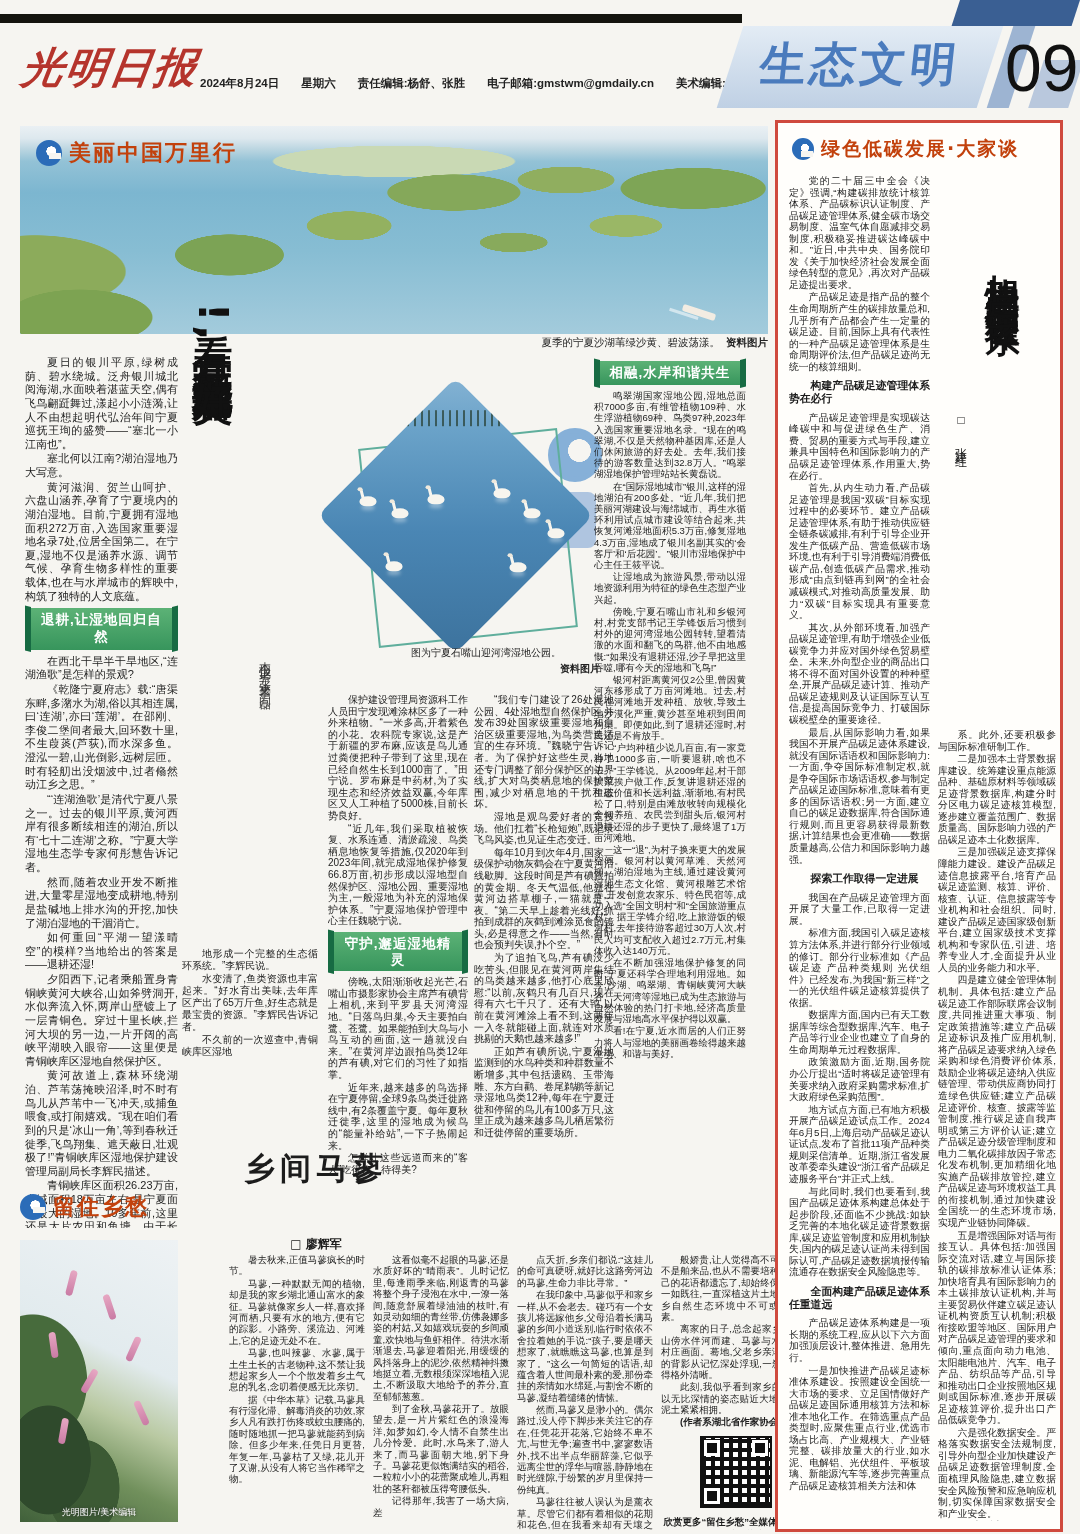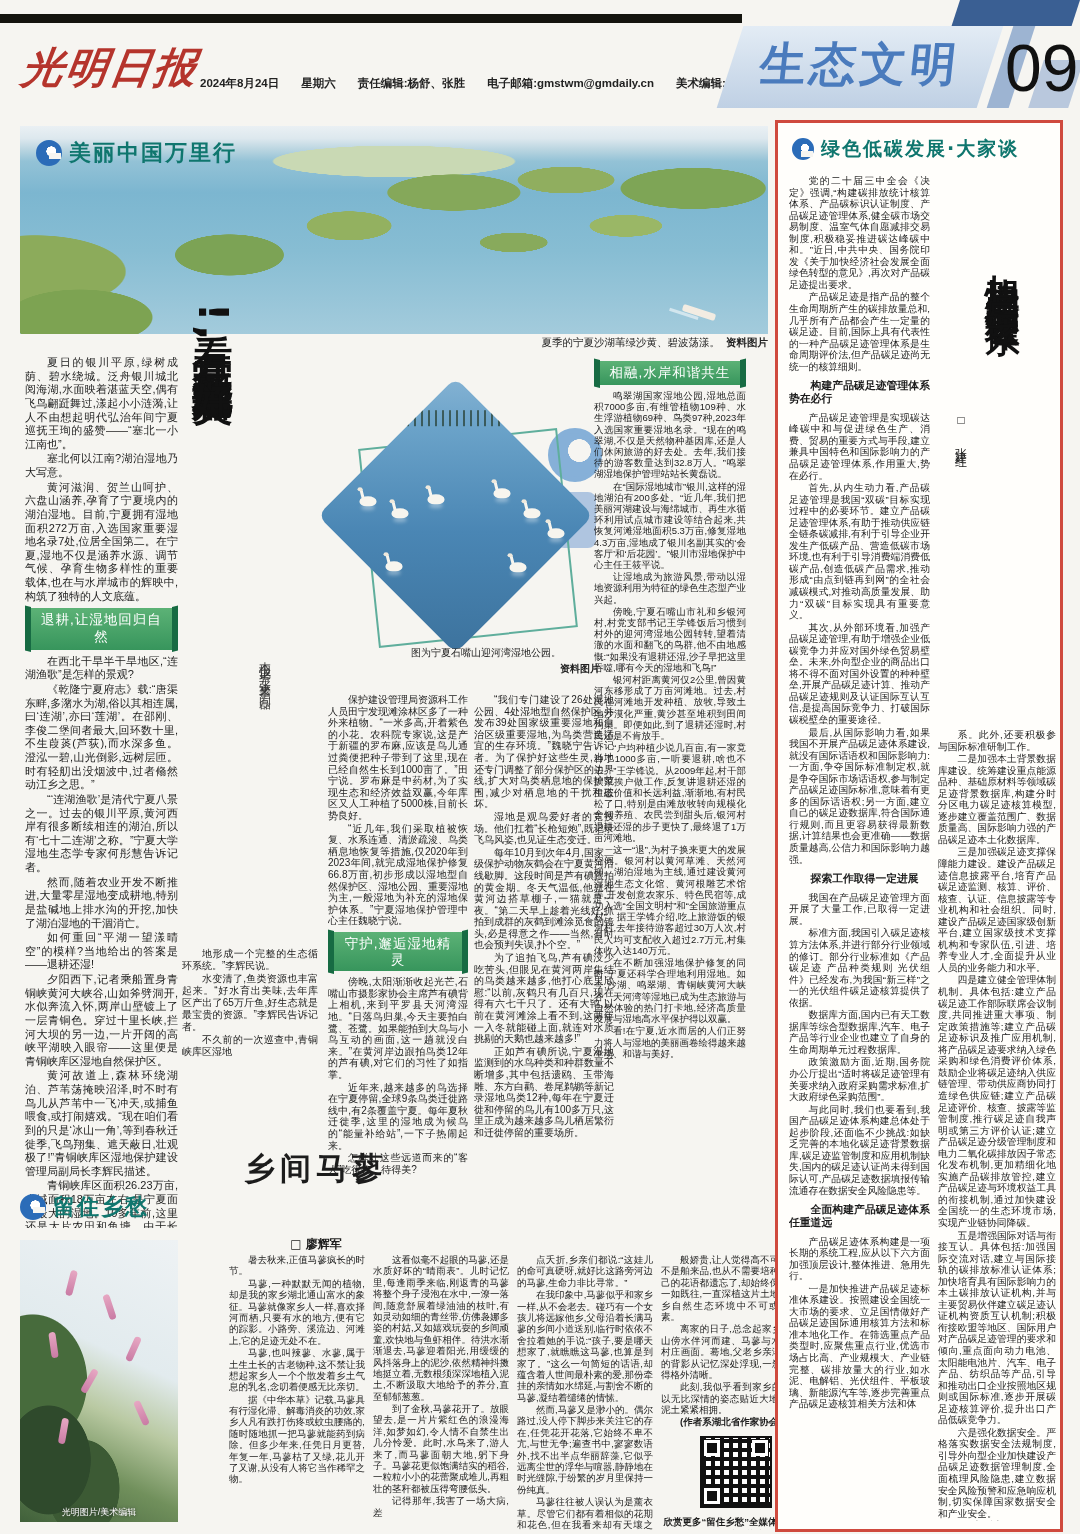--- a/index.html
+++ b/index.html
@@ -17,21 +17,21 @@
   .flag-stripe3{position:absolute;left:336px;top:60px;width:40px;height:48px;background:#b9c8dd;transform:skewX(-18deg);}
   .flag-wedge{position:absolute;right:0;top:0;width:120px;height:26px;background:#3a5f93;transform:skewX(-18deg);transform-origin:top right;}
   .section-title{position:absolute;left:60px;top:34px;font-size:46px;font-weight:900;color:#4a7bbd;transform:skewX(-6deg);
                  font-family:"DejaVu Sans",sans-serif;letter-spacing:4px;}
   .page-num{position:absolute;left:305px;top:30px;font-size:66px;color:#111;font-family:"Liberation Sans",sans-serif;}
   
   .badge{position:absolute;display:flex;align-items:center;gap:7px;z-index:6;}
   .glogo{display:inline-block;width:26px;height:26px;border-radius:50%;background:radial-gradient(circle at 62% 42%, #fff 0 29%, #2b6cb8 30%);
          border:3px solid #2b6cb8;color:#2b6cb8;position:relative;}
   .glogo::after{content:"";position:absolute;right:-2px;top:10px;width:12px;height:6px;background:#f6f5f1;}
-  .badge .btxt{font-size:22px;font-weight:900;color:#0f766e;letter-spacing:2px;font-family:"DejaVu Sans",sans-serif;}
+  .badge .btxt{font-size:22px;font-weight:900;color:#c2410c;letter-spacing:2px;font-family:"DejaVu Sans",sans-serif;}
   
   .photo-main{position:absolute;left:20px;top:126px;width:748px;height:208px;z-index:1;
     background:
       radial-gradient(120px 46px at 8% 92%, #7da352 0 60%, transparent 61%),
       radial-gradient(150px 60px at 2% 70%, #8cab5b 0 60%, transparent 61%),
       radial-gradient(90px 34px at 28% 62%, #7ca355 0 60%, transparent 61%),
       radial-gradient(70px 24px at 44% 48%, #93b160 0 60%, transparent 61%),
       radial-gradient(110px 30px at 58% 32%, #85a85a 0 60%, transparent 61%),
       radial-gradient(80px 22px at 73% 26%, #90ae5f 0 60%, transparent 61%),
       radial-gradient(120px 34px at 90% 30%, #7ea556 0 60%, transparent 61%),
@@ -49,21 +49,21 @@
   .f-col2t{left:182px;top:948px;width:136px;height:280px;font-size:10px;line-height:1.2;}
   .f-col3a{left:328px;top:694px;width:140px;font-size:10px;line-height:1.16;}
   .f-col4{left:474px;top:694px;width:140px;height:534px;font-size:10px;line-height:1.16;}
   .f-col5{left:594px;top:356px;width:152px;height:872px;font-size:9.5px;line-height:1.18;}
   
   .vtitle{position:absolute;left:186px;top:302px;height:650px;writing-mode:vertical-rl;text-orientation:mixed;
           font-size:40px;font-weight:900;font-family:"DejaVu Sans",sans-serif;color:#111;letter-spacing:1px;z-index:5;}
   .vbyline{position:absolute;left:256px;top:652px;height:280px;writing-mode:vertical-rl;font-size:12px;color:#333;letter-spacing:3px;z-index:5;}
   
   .ribbon{position:relative;margin:5px 0;padding:4px 12px;background:linear-gradient(180deg,#5cb276,#37955c);
-          color:#fff;font-weight:400;font-size:13.5px;text-align:center;letter-spacing:1px;border-radius:2px;}
+          color:#fff;font-weight:700;font-size:13.5px;text-align:center;letter-spacing:1px;border-radius:2px;}
   .ribbon::before,.ribbon::after{content:"";position:absolute;top:-2px;bottom:-2px;width:8px;background:#176b43;}
   .ribbon::before{left:-2px;transform:skewY(14deg);}
   .ribbon::after{right:-2px;transform:skewY(-14deg);}
   
   .diamond{position:absolute;left:358px;top:418px;width:195px;height:195px;transform:rotate(45deg);overflow:hidden;border-radius:10px;z-index:3;}
   .dinner{position:absolute;left:-62px;top:-62px;width:320px;height:320px;transform:rotate(-45deg);
           background:linear-gradient(180deg,#8fb9d8 0%,#6ba3c9 22%,#4a86b4 55%,#3a6f99 100%);}
   .flock{position:absolute;left:0;top:54px;width:100%;height:16px;opacity:.7;
          background:repeating-linear-gradient(90deg,#243b2c 0 2px,transparent 2px 7px);}
   .swan{position:absolute;width:17px;height:10px;background:#f7f5ee;border-radius:55% 55% 45% 45%;box-shadow:0 6px 4px -2px rgba(255,255,255,.35);}
@@ -252,20 +252,21 @@
           <p data-interactable="false">首先,从内生动力看,产品碳足迹管理是我国“双碳”目标实现过程中的必要环节。建立产品碳足迹管理体系,有助于推动供应链全链条碳减排,有利于引导企业开发生产低碳产品、营造低碳市场环境,也有利于引导消费端消费低碳产品,创造低碳产品需求,推动形成“由点到链再到网”的全社会减碳模式,对推动高质量发展、助力“双碳”目标实现具有重要意义。</p>
           <p data-interactable="false">其次,从外部环境看,加强产品碳足迹管理,有助于增强企业低碳竞争力并应对国外绿色贸易壁垒。未来,外向型企业的商品出口将不得不面对国外设置的种种壁垒,开展产品碳足迹计算、推动产品碳足迹规则及认证国际互认互信,是提高国际竞争力、打破国际碳税壁垒的重要途径。</p>
           <p data-interactable="false">最后,从国际影响力看,如果我国不开展产品碳足迹体系建设,就没有国际话语权和国际影响力:一方面,争夺国际标准制定权,就是争夺国际市场话语权,参与制定产品碳足迹国际标准,意味着有更多的国际话语权;另一方面,建立自己的碳足迹数据库,符合国际通行规则,而且更容易获得最新数据,计算结果也会更准确——数据质量越高,公信力和国际影响力越强。</p>
         </div>
       <div class="rb-sub" data-interactable="false">探索工作取得一定进展</div>
       <div data-interactable="false">
           <p data-interactable="false">我国在产品碳足迹管理方面开展了大量工作,已取得一定进展。</p>
           <p data-interactable="false">标准方面,我国引入碳足迹核算方法体系,并进行部分行业领域的修订。部分行业标准如《产品碳足迹 产品种类规则 光伏组件》已经发布,为我国“新三样”之一的光伏组件碳足迹核算提供了依据。</p>
           <p data-interactable="false">数据库方面,国内已有天工数据库等综合型数据库,汽车、电子产品等行业企业也建立了自身的生命周期单元过程数据库。</p>
           <p data-interactable="false">政策激励方面,近期,国务院办公厅提出“适时将碳足迹管理有关要求纳入政府采购需求标准,扩大政府绿色采购范围”。</p>
+          <p data-interactable="false">地方试点方面,已有地方积极开展产品碳足迹试点工作。2024年6月5日,上海启动产品碳足迹认证试点,发布了首批11项产品种类规则采信清单。近期,浙江省发展改革委牵头建设“浙江省产品碳足迹服务平台”并正式上线。</p>
           <p data-interactable="false">与此同时,我们也要看到,我国产品碳足迹体系构建总体处于起步阶段,还面临不少挑战:如缺乏完善的本地化碳足迹背景数据库,碳足迹监管制度和应用机制缺失,国内的碳足迹认证尚未得到国际认可,产品碳足迹数据填报传输流通存在数据安全风险隐患等。</p>
         </div>
       <div class="rb-sub" data-interactable="false">全面构建产品碳足迹体系任重道远</div>
       <div data-interactable="false">
           <p data-interactable="false">产品碳足迹体系构建是一项长期的系统工程,应从以下六方面加强顶层设计,整体推进、急用先行。</p>
           <p data-interactable="false">一是加快推进产品碳足迹标准体系建设。按照建设全国统一大市场的要求、立足国情做好产品碳足迹国际通用核算方法和标准本地化工作。在筛选重点产品类型时,应聚焦重点行业,优选市场占比高、产业规模大、产业链完整、碳排放量大的行业,如水泥、电解铝、光伏组件、平板玻璃、新能源汽车等,逐步完善重点产品碳足迹核算相关方法和体</p>
         </div>
     </div>
 
     <div class="rb-col rb-col2" data-interactable="false">

